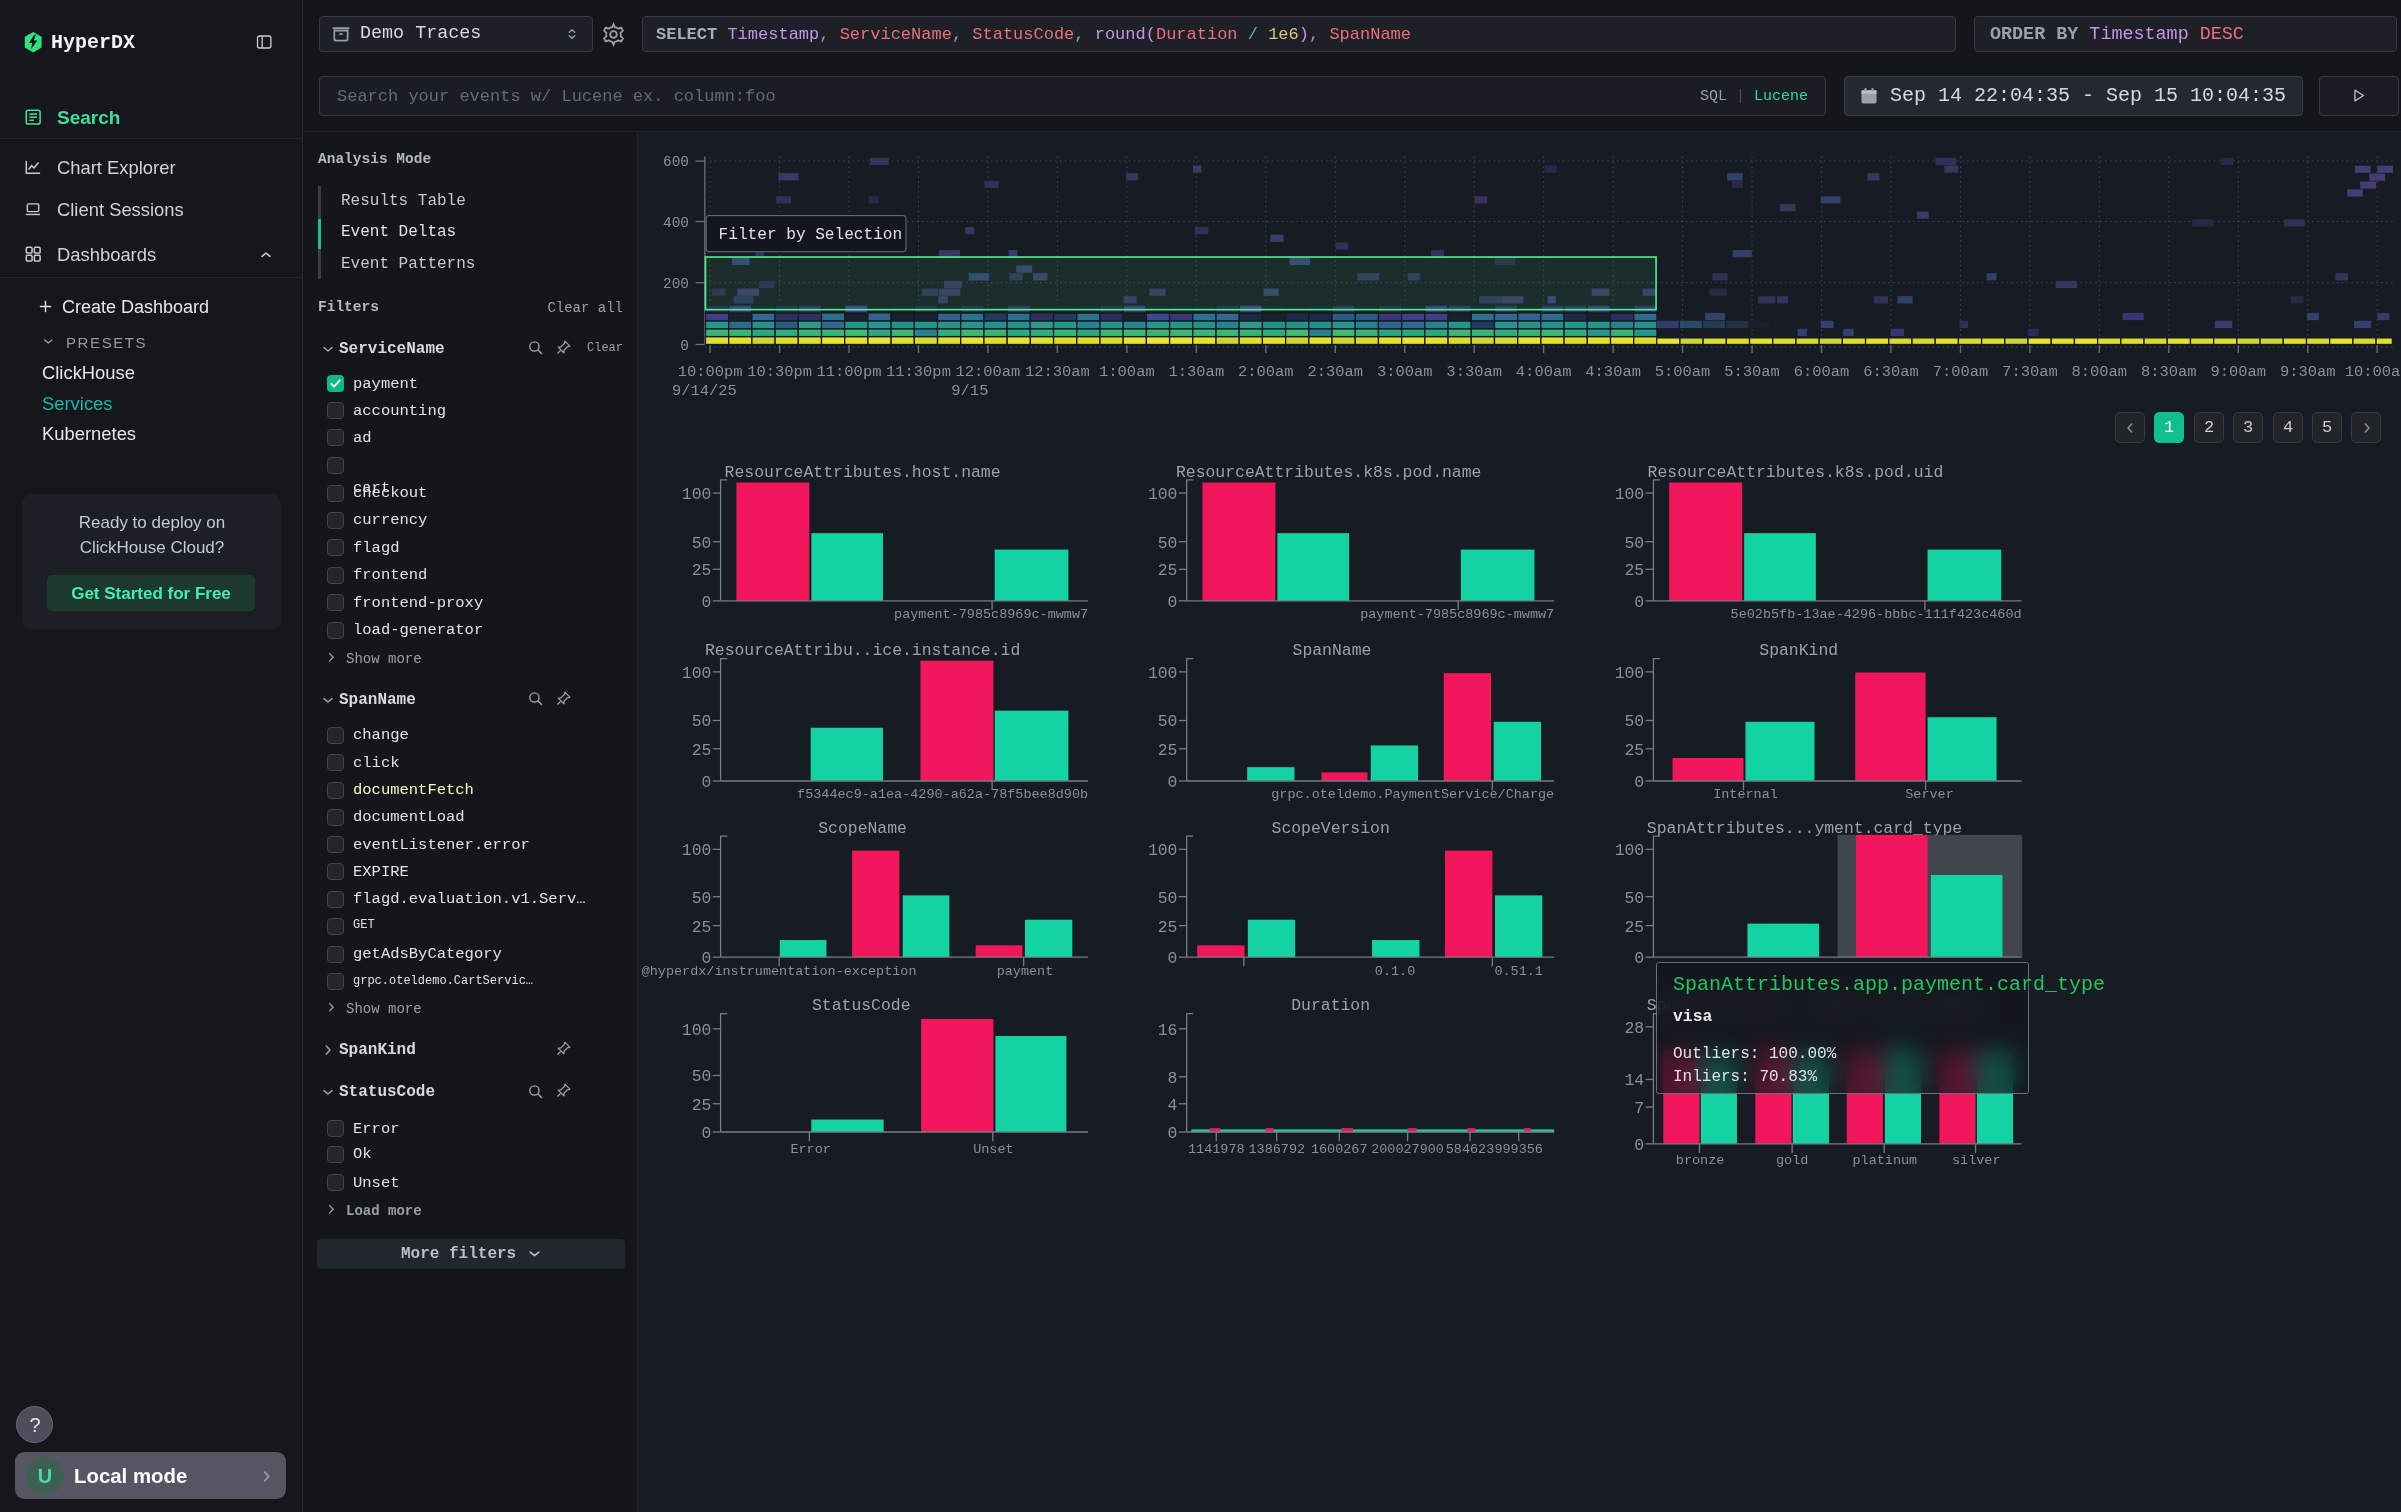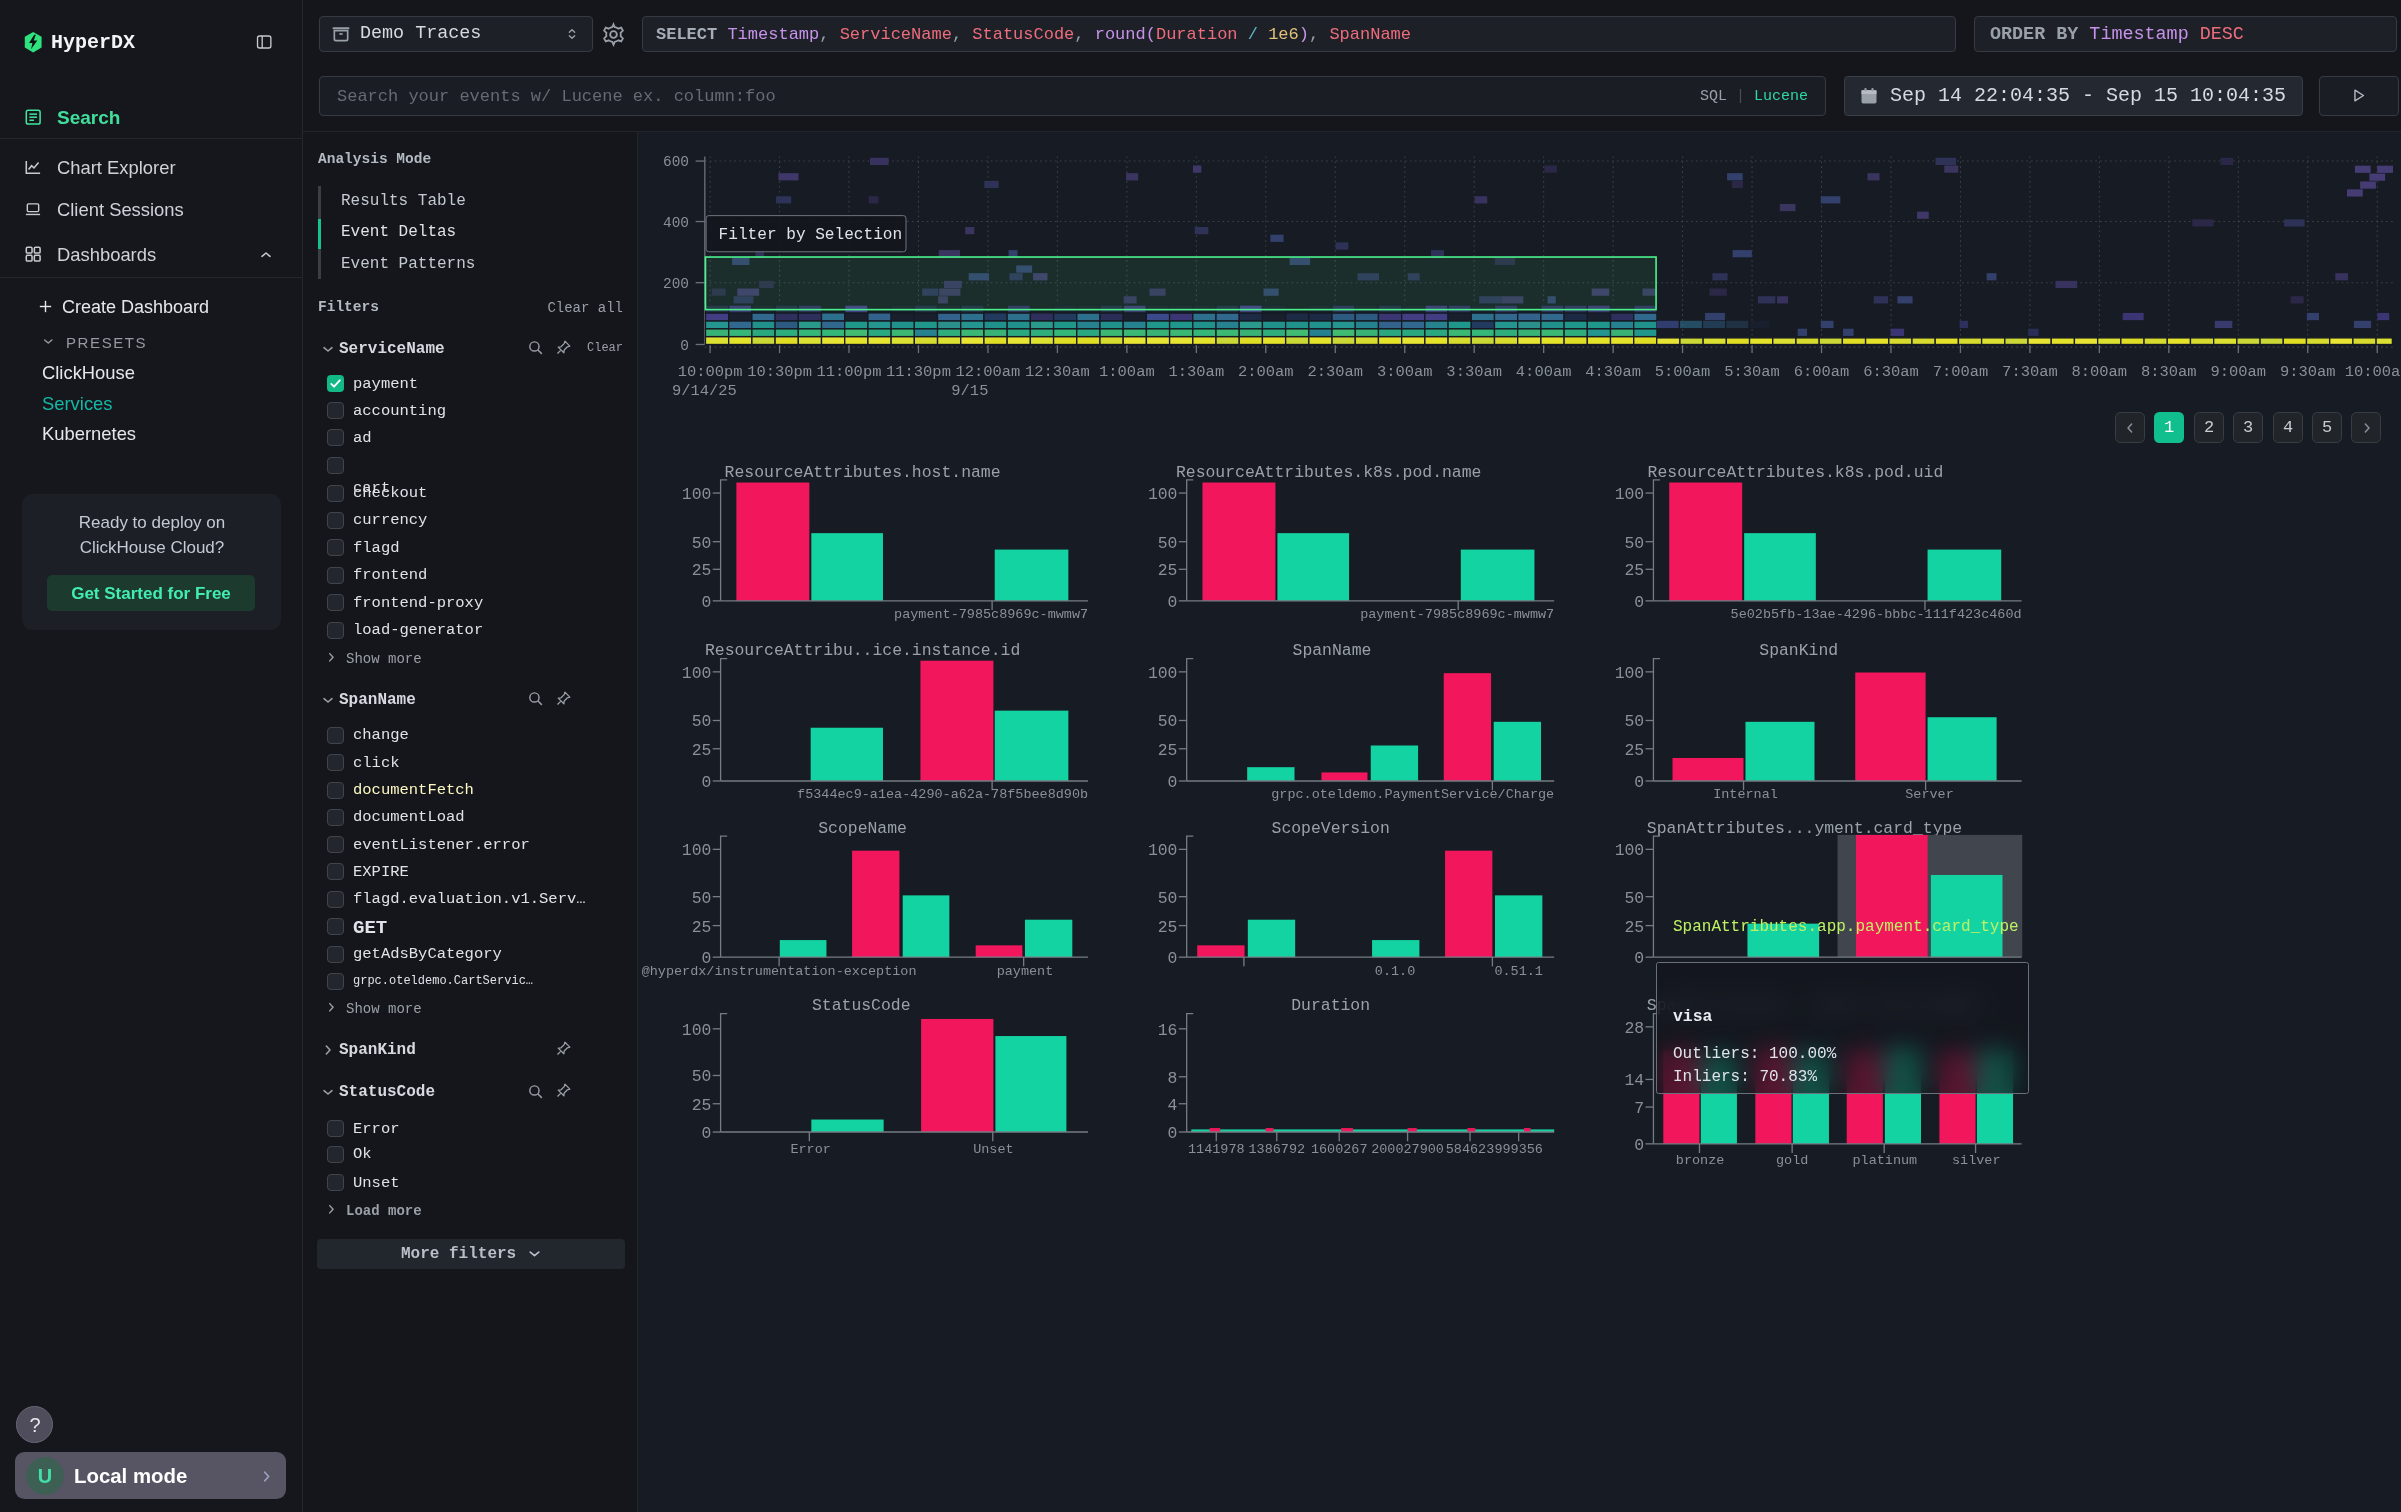--- a/index.html
+++ b/index.html
@@ -170,21 +170,21 @@
 <div class="abs" style="left:353px;top:783px;font-family:'Liberation Mono',monospace;font-size:15.5px;color:#fef9c3;font-weight:400;letter-spacing:0;white-space:pre;line-height:1;">documentFetch</div>
 <div style="position:absolute;left:327px;top:809px;width:17px;height:17px;background:#23262d;border:1px solid #40444c;border-radius:4px;box-sizing:border-box"></div>
 <div class="abs" style="left:353px;top:810px;font-family:'Liberation Mono',monospace;font-size:15.5px;color:#dfe3e9;font-weight:400;letter-spacing:0;white-space:pre;line-height:1;">documentLoad</div>
 <div style="position:absolute;left:327px;top:836px;width:17px;height:17px;background:#23262d;border:1px solid #40444c;border-radius:4px;box-sizing:border-box"></div>
 <div class="abs" style="left:353px;top:838px;font-family:'Liberation Mono',monospace;font-size:15.5px;color:#dfe3e9;font-weight:400;letter-spacing:0;white-space:pre;line-height:1;">eventListener.error</div>
 <div style="position:absolute;left:327px;top:863px;width:17px;height:17px;background:#23262d;border:1px solid #40444c;border-radius:4px;box-sizing:border-box"></div>
 <div class="abs" style="left:353px;top:865px;font-family:'Liberation Mono',monospace;font-size:15.5px;color:#dfe3e9;font-weight:400;letter-spacing:0;white-space:pre;line-height:1;">EXPIRE</div>
 <div style="position:absolute;left:327px;top:891px;width:17px;height:17px;background:#23262d;border:1px solid #40444c;border-radius:4px;box-sizing:border-box"></div>
 <div class="abs" style="left:353px;top:892px;font-family:'Liberation Mono',monospace;font-size:15.5px;color:#dfe3e9;font-weight:400;letter-spacing:0;white-space:pre;line-height:1;">flagd.evaluation.v1.Serv…</div>
 <div style="position:absolute;left:327px;top:918px;width:17px;height:17px;background:#23262d;border:1px solid #40444c;border-radius:4px;box-sizing:border-box"></div>
-<div class="abs" style="left:353px;top:919px;font-family:'Liberation Mono',monospace;font-size:19px;color:#dfe3e9;font-weight:700;letter-spacing:0;white-space:pre;line-height:1;">GET</div>
+<div class="abs" style="left:353px;top:919px;font-family:'Liberation Mono',monospace;font-size:12px;color:#dfe3e9;font-weight:400;letter-spacing:0;white-space:pre;line-height:1;">GET</div>
 <div style="position:absolute;left:327px;top:946px;width:17px;height:17px;background:#23262d;border:1px solid #40444c;border-radius:4px;box-sizing:border-box"></div>
 <div class="abs" style="left:353px;top:947px;font-family:'Liberation Mono',monospace;font-size:15.5px;color:#dfe3e9;font-weight:400;letter-spacing:0;white-space:pre;line-height:1;">getAdsByCategory</div>
 <div style="position:absolute;left:327px;top:973px;width:17px;height:17px;background:#23262d;border:1px solid #40444c;border-radius:4px;box-sizing:border-box"></div>
 <div class="abs" style="left:353px;top:975px;font-family:'Liberation Mono',monospace;font-size:12px;color:#dfe3e9;font-weight:400;letter-spacing:0;white-space:pre;line-height:1;">grpc.oteldemo.CartServic…</div>
 <svg style="position:absolute;left:324px;top:1000px" width="14.5" height="14.5" viewBox="0 0 24 24" fill="none">
     <path d="M9.5 6 L15 12 L9.5 18" stroke="#9aa0a8" stroke-width="2.4" stroke-linecap="round" stroke-linejoin="round"></path>
   </svg>
 <div class="abs" style="left:346px;top:1002px;font-family:'Liberation Mono',monospace;font-size:14px;color:#9aa0a8;font-weight:400;letter-spacing:0;white-space:pre;line-height:1;">Show more</div>
 <svg style="position:absolute;left:320px;top:1042px" width="16" height="16" viewBox="0 0 24 24" fill="none">
     <path d="M9.5 6 L15 12 L9.5 18" stroke="#9aa0a8" stroke-width="2.4" stroke-linecap="round" stroke-linejoin="round"></path>
@@ -878,16 +878,16 @@
 <div class="abs mono" style="left:2248px;top:419px;font-size:17px;color:#c9cdd3;line-height:1;transform:translateX(-50%)">3</div>
 <div class="abs" style="left:2273px;top:412px;width:30px;height:31px;background:#212429;border:1px solid #383c43;border-radius:5.3px"></div>
 <div class="abs mono" style="left:2288px;top:419px;font-size:17px;color:#c9cdd3;line-height:1;transform:translateX(-50%)">4</div>
 <div class="abs" style="left:2312px;top:412px;width:30px;height:31px;background:#212429;border:1px solid #383c43;border-radius:5.3px"></div>
 <div class="abs mono" style="left:2327px;top:419px;font-size:17px;color:#c9cdd3;line-height:1;transform:translateX(-50%)">5</div>
 <div class="abs" style="left:2351px;top:412px;width:30px;height:31px;background:#212429;border:1px solid #383c43;border-radius:5.3px"></div>
 <svg style="position:absolute;left:2359px;top:420px" width="16" height="16" viewBox="0 0 24 24" fill="none">
     <path d="M9.5 6 L15 12 L9.5 18" stroke="#8b919a" stroke-width="2.2" stroke-linecap="round" stroke-linejoin="round"></path>
   </svg>
 <div class="abs" style="left:1656px;top:962px;width:373px;height:132px;background:rgba(17,21,28,0.68);border:0.7px solid #6b717c;border-radius:2.6px;backdrop-filter:blur(12px)"></div>
-<div class="abs mono" style="left:1673px;top:919px;font-size:16px;color:#bef264;line-height:1;white-space:pre">SpanAttributes.app.payment.card_type</div>
+<div class="abs mono" style="left:1673px;top:975px;font-size:20px;color:#22c55e;line-height:1;white-space:pre">SpanAttributes.app.payment.card_type</div>
 <div class="abs mono" style="left:1673px;top:1009px;font-size:16.4px;font-weight:700;color:#e8ebef;line-height:1">visa</div>
 <div class="abs mono" style="left:1673px;top:1046px;font-size:16px;color:#dfe3e9;line-height:1;white-space:pre">Outliers: 100.00%</div>
 <div class="abs mono" style="left:1673px;top:1069px;font-size:16px;color:#dfe3e9;line-height:1;white-space:pre">Inliers: 70.83%</div>
 
 </body></html>

